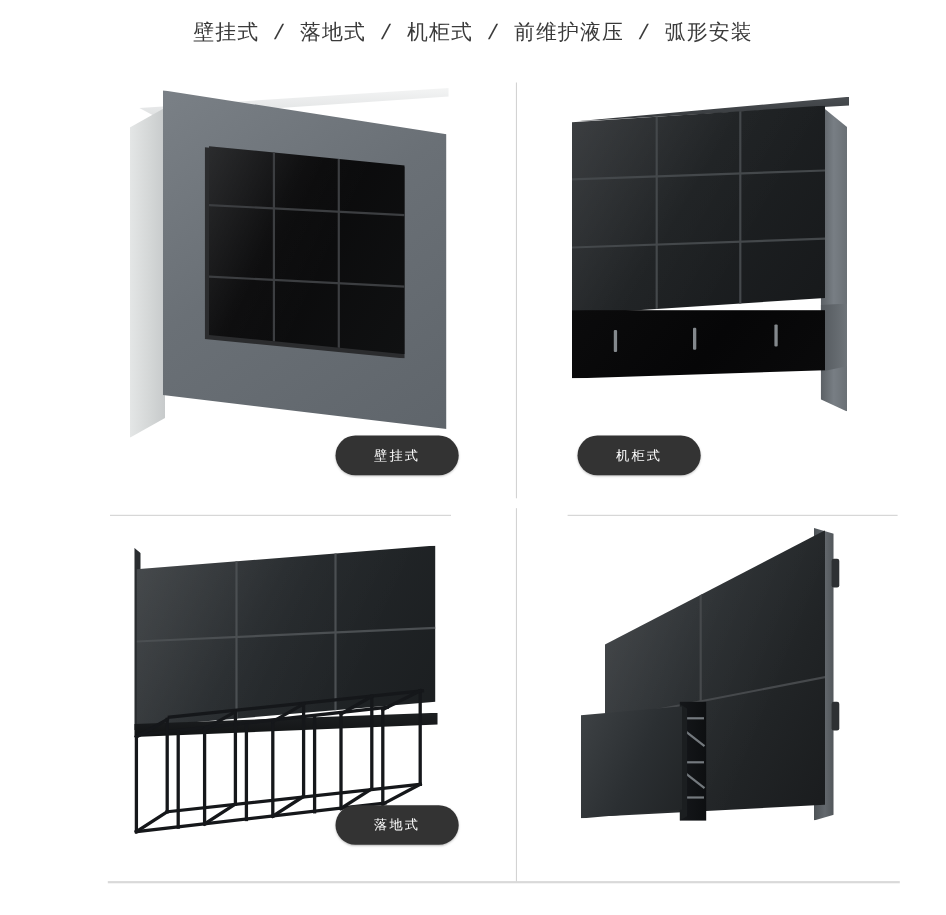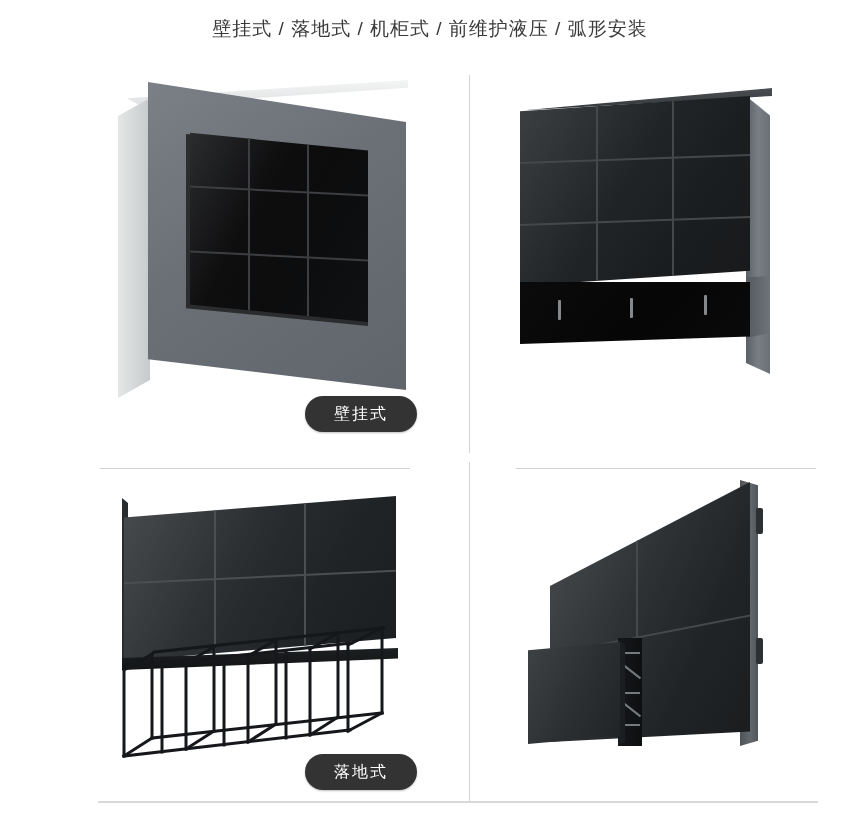--- a/index.html
+++ b/index.html
@@ -3,21 +3,21 @@
 <meta charset="utf-8">
 <style>
   html,body{margin:0;padding:0;}
   body{
     width:860px;height:832px;
     background:#ffffff;
     font-family:"Liberation Sans","DejaVu Sans",sans-serif;
     overflow:hidden;
     position:relative;
   }
-  .page{position:absolute;inset:0;}
+  .page{position:absolute;inset:0;font-family:Liberation Mono, monospace;}
 
   
   .header{
     position:absolute;left:0;top:0;width:860px;height:58px;
     display:flex;align-items:center;justify-content:center;
   }
   .header-text{
     font-size:19px;color:#3a3a3a;letter-spacing:1px;
     white-space:nowrap;font-weight:400;
   }
@@ -36,29 +36,29 @@
   .q2{left:490px;top:70px;width:330px;height:380px;}
   .q3{left:100px;top:480px;width:360px;height:320px;}
   .q4{left:490px;top:470px;width:330px;height:330px;}
 
   
   .badge{
     position:absolute;
     background:#333333;
     color:#ffffff;
     border-radius:20px;
-    font-size:16px;
+    font-size:12px;
     letter-spacing:2px;
     display:flex;align-items:center;justify-content:center;
     height:36px;
     box-shadow:0 1px 2px rgba(0,0,0,.25);
   }
   .badge-1{left:305px;top:396px;width:112px;}
   .badge-2{left:525px;top:396px;width:112px;}
-  .badge-3{left:305px;top:754px;width:112px;}
+  .badge-3{left:305px;top:732px;width:112px;}
   .badge-4{left:515px;top:754px;width:142px;}
 
   
   .wm{position:absolute;left:0;top:0;width:360px;height:380px;}
 
   .wm-wall-side{
     position:absolute;left:18px;top:28px;width:32px;height:300px;
     background:linear-gradient(90deg,#e4e6e6 0%,#d3d6d6 60%,#c7cacb 100%);
     clip-path:polygon(0% 6%,100% 0%,100% 94%,0% 100%);
   }
@@ -323,15 +323,16 @@
         <div class="hy-brace" style="left:2px;top:86px;width:20px;"></div>
         <div class="hy-brace" style="left:1px;top:32px;width:24px;transform:rotate(38deg);"></div>
         <div class="hy-brace" style="left:1px;top:70px;width:24px;transform:rotate(38deg);"></div>
       </div>
       <div class="hy-open-edge"></div>
       <div class="hy-open"></div>
     </div>
   </div>
 
   <div class="badge badge-1">壁挂式</div>
+  <div class="badge badge-2">机柜式</div>
   <div class="badge badge-3">落地式</div>
 
 </div>
 
 </body></html>

